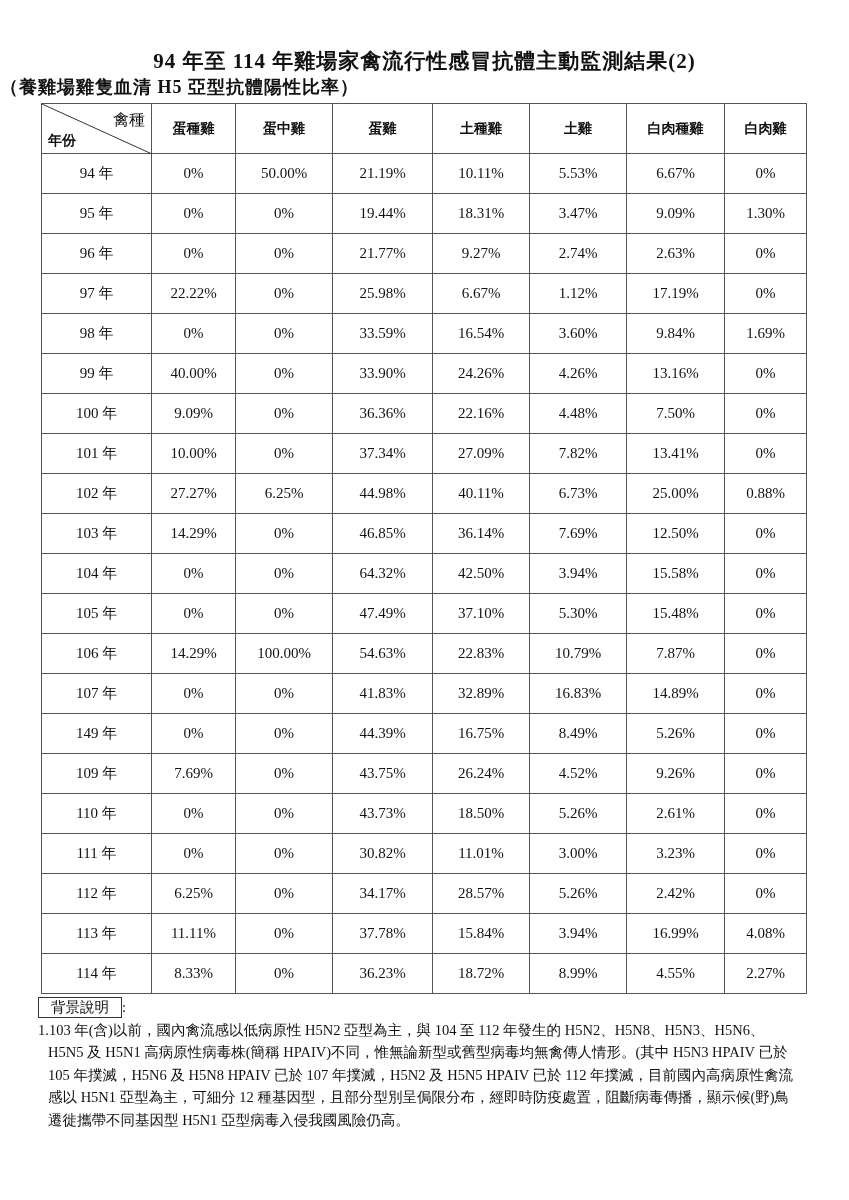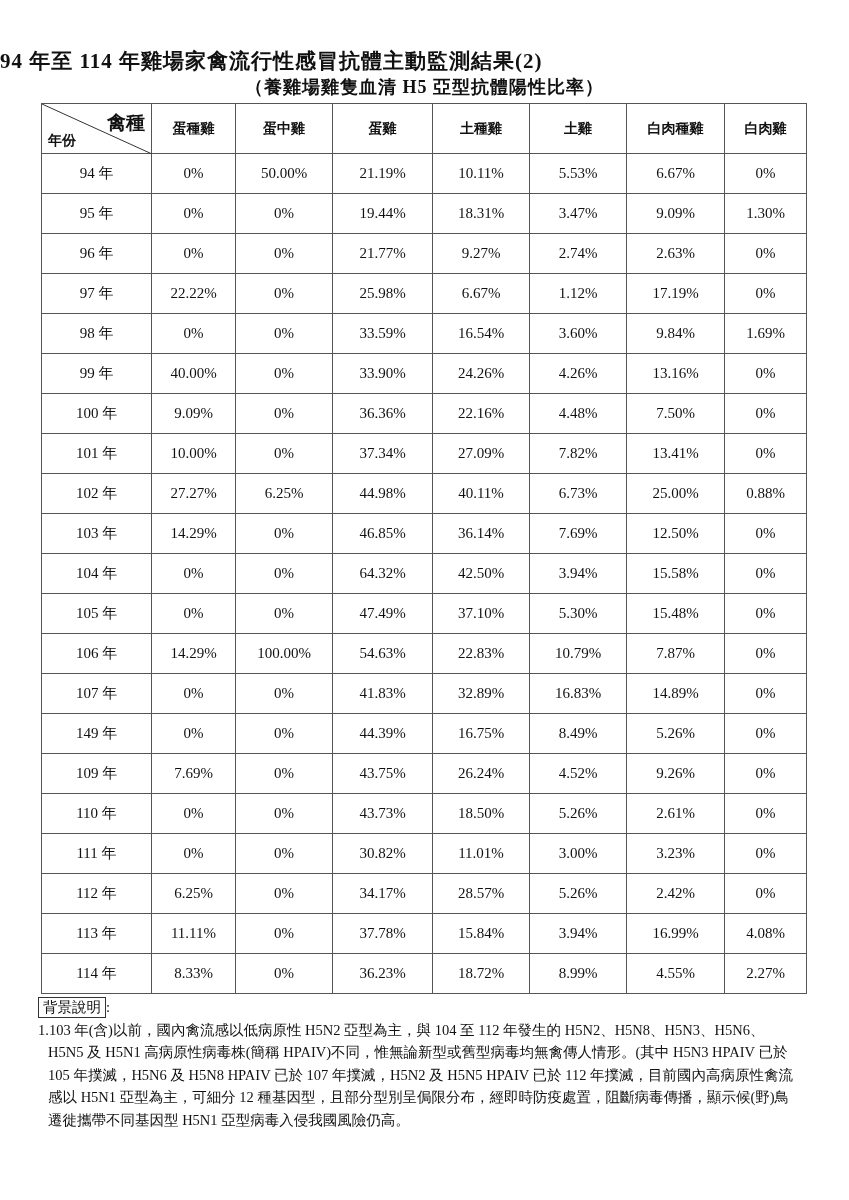--- a/index.html
+++ b/index.html
@@ -1,51 +1,51 @@
 <!DOCTYPE html>
 <html><head>
 <meta charset="utf-8">
 <style>
   html, body { margin: 0; padding: 0; background: #ffffff; }
   body {
     width: 849px; height: 1200px; position: relative; overflow: hidden;
     font-family: "Liberation Serif", "DejaVu Serif", serif; color: #111;
   }
   .title {
-    position: absolute; left: 0; top: 48px; width: 849px; 
+    position: absolute; left: 0; top: 48px; width: 849px; text-align: center;
     font-size: 21px; font-weight: bold; letter-spacing: 1px; line-height: 26px;
   }
   .subtitle {
-    position: absolute; left: 0; top: 76px; width: 849px; text-align: center;
+    position: absolute; left: 0; top: 76px; width: 849px; 
     font-size: 18px; font-weight: bold; letter-spacing: 1px; line-height: 22px;
   }
   table.data {
     position: absolute; left: 41px; top: 103px;
     border-collapse: collapse; table-layout: fixed;
   }
   table.data td, table.data th {
     border: 1px solid #555; text-align: center; vertical-align: middle;
     padding: 0; font-size: 15px; font-weight: normal; white-space: nowrap;
   }
   table.data th { font-weight: bold; font-size: 14px; height: 49px; }
   table.data td { height: 39px; }
   .corner { position: relative; }
   .corner svg { position: absolute; left: 0; top: 0; }
   .corner .c-top {
-    position: absolute; right: 6px; top: 6px; font-size: 19px; font-weight: bold; margin-left: 26px;
+    position: absolute; right: 6px; top: 6px; font-size: 16px; font-weight: normal; margin-left: 26px;
   }
   .corner .c-bottom {
     position: absolute; left: 6px; bottom: 3px; font-size: 14px; font-weight: bold;
   }
   .notes {
     position: absolute; left: 38px; top: 996px; width: 760px;
     font-size: 14.5px; line-height: 22.5px;
   }
   .notes .label-box {
-    display: inline-block; border: 1px solid #333; padding: 0 4px; line-height: 19px;
+    display: inline-block; border: 1px solid #333; padding: 0 12px; line-height: 19px;
   }
   .notes .note-body { margin: 0; padding-left: 10px; text-indent: -10px; }
 </style>
 </head>
 <body>
 
 <div class="title">94 年至 114 年雞場家禽流行性感冒抗體主動監測結果(2)</div>
 <div class="subtitle">（養雞場雞隻血清 H5 亞型抗體陽性比率）</div>
 
 <table class="data">

